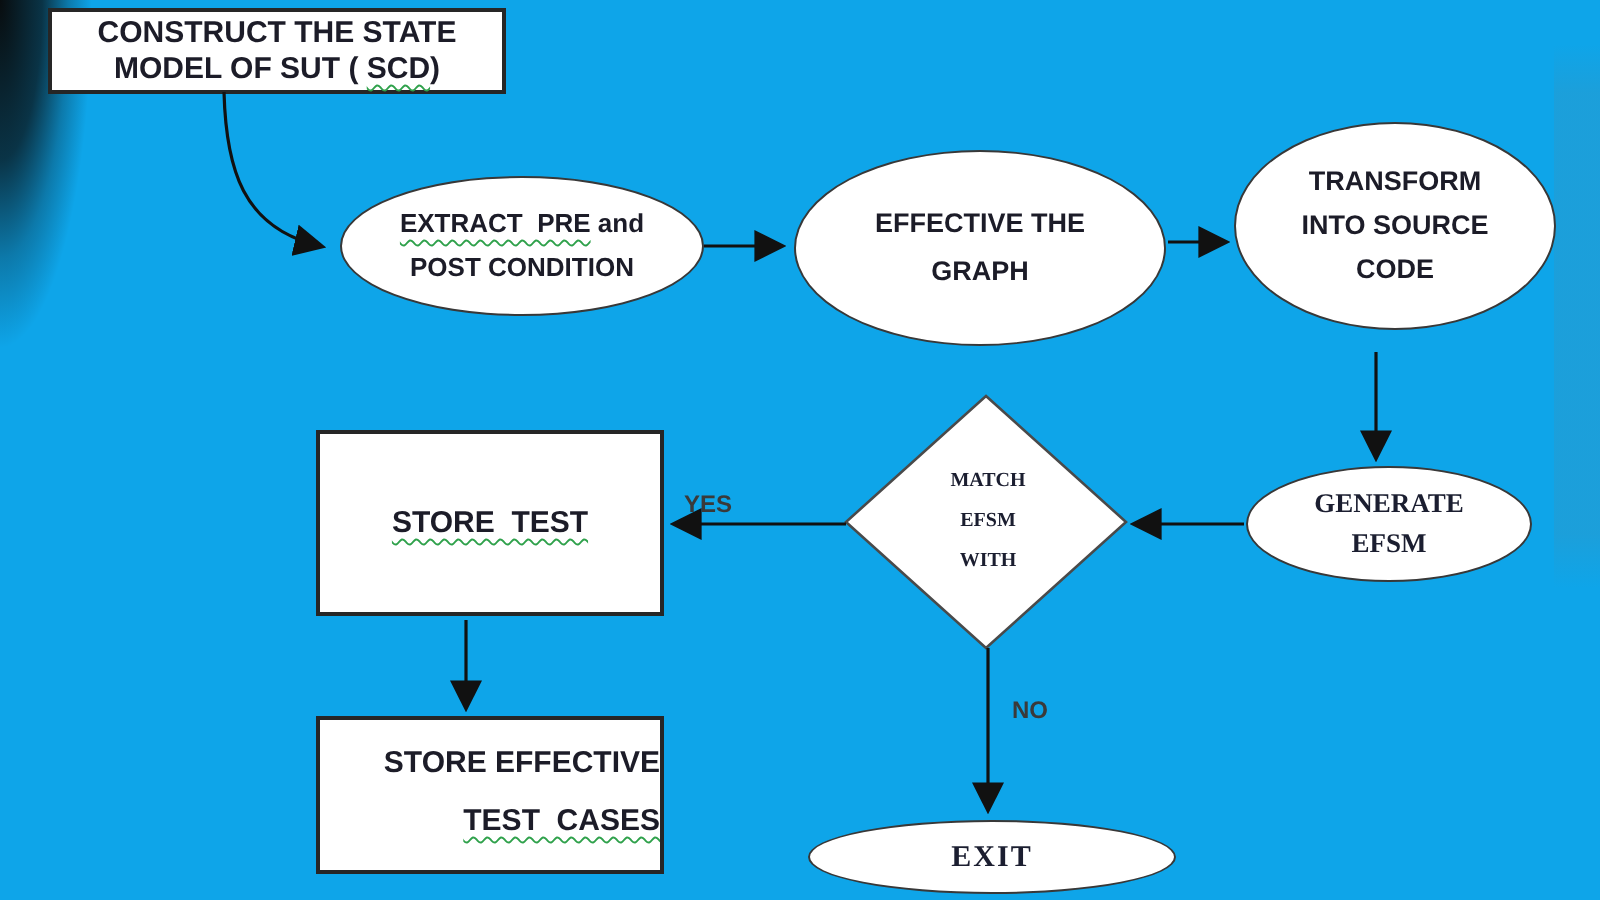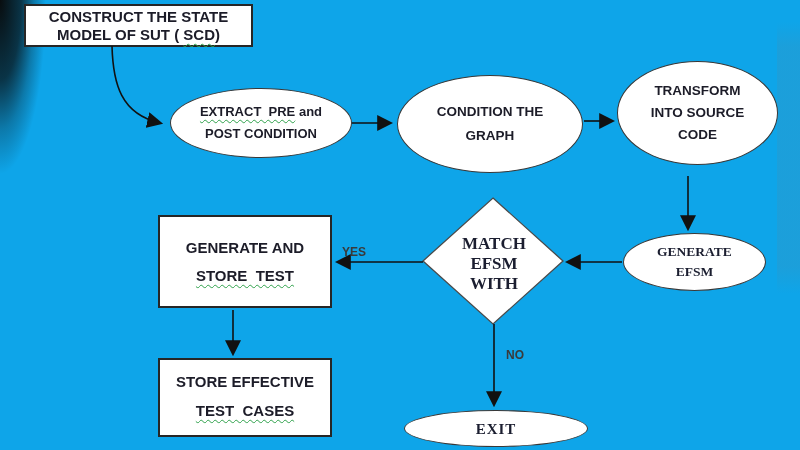--- a/index.html
+++ b/index.html
@@ -41,23 +41,23 @@
     text-decoration-color:#2fa14b;
     text-decoration-thickness:1px;
     text-underline-offset:3px;
   }
   
   #n-construct{left:24px;top:4px;width:229px;height:43px;font-size:15px;line-height:18px;}
   #n-extract{left:170px;top:88px;width:182px;height:70px;font-size:13px;line-height:22px;}
   #n-intermediate{left:397px;top:75px;width:186px;height:98px;font-size:13.5px;line-height:24px;}
   #n-transform{left:617px;top:61px;width:161px;height:104px;font-size:13.5px;line-height:22px;}
   #n-genefsm{left:623px;top:233px;width:143px;height:58px;font-size:13.5px;line-height:20px;font-weight:bold;text-align:center;}
-  #n-match{left:443px;top:228px;width:102px;height:66px;font-size:17px;line-height:20px;font-weight:bold;background:transparent;border:none;z-index:4;justify-content:flex-end;}
+  #n-match{left:443px;top:228px;width:102px;height:66px;font-size:10px;line-height:20px;font-weight:bold;background:transparent;border:none;z-index:4;}
   #n-genstore{left:158px;top:215px;width:174px;height:93px;font-size:15px;line-height:28px;}
-  #n-storeeff{left:158px;top:358px;width:174px;height:79px;font-size:15px;line-height:29px;padding-bottom:4px;}
+  #n-storeeff{left:158px;top:358px;width:174px;height:79px;font-size:15px;line-height:29px;padding-bottom:4px;align-items:flex-end;}
   #n-exit{left:404px;top:410px;width:184px;height:37px;font-size:15px;line-height:18px;font-weight:bold;letter-spacing:1px;}
   
   .edge-label{
     position:absolute;font-size:12px;font-weight:bold;color:#3a3a3a;z-index:4;
   }
   #lbl-yes{left:342px;top:245px;}
   #lbl-no{left:506px;top:348px;}
   
   #arrows{position:absolute;left:0;top:0;z-index:3;pointer-events:none;}
 </style>
@@ -73,21 +73,21 @@
     <span>CONSTRUCT THE STATE</span>
     <span><span style="display:inline">MODEL OF SUT ( </span><span class="sq" style="display:inline">SCD</span><span style="display:inline">)</span></span>
   </div>
 
   <div class="node oval" id="n-extract">
     <span><span class="sq" style="display:inline">EXTRACT  PRE</span><span style="display:inline"> and</span></span>
     <span>POST CONDITION</span>
   </div>
 
   <div class="node oval" id="n-intermediate">
-    <span>CONDITION THE</span>
+    <span>EFFECTIVE THE</span>
     <span>GRAPH</span>
   </div>
 
   <div class="node oval" id="n-transform">
     <span>TRANSFORM</span>
     <span>INTO SOURCE</span>
     <span>CODE</span>
   </div>
 
   <div class="node oval serif" id="n-genefsm">
@@ -95,21 +95,20 @@
     <span>EFSM</span>
   </div>
 
   <div class="node serif" id="n-match">
     <span>MATCH</span>
     <span>EFSM</span>
     <span>WITH</span>
   </div>
 
   <div class="node rect" id="n-genstore">
-    <span>GENERATE AND</span>
     <span class="sq">STORE  TEST</span>
   </div>
 
   <div class="node rect" id="n-storeeff">
     <span>STORE EFFECTIVE</span>
     <span class="sq">TEST  CASES</span>
   </div>
 
   <div class="node oval serif" id="n-exit">
     <span>EXIT</span>

